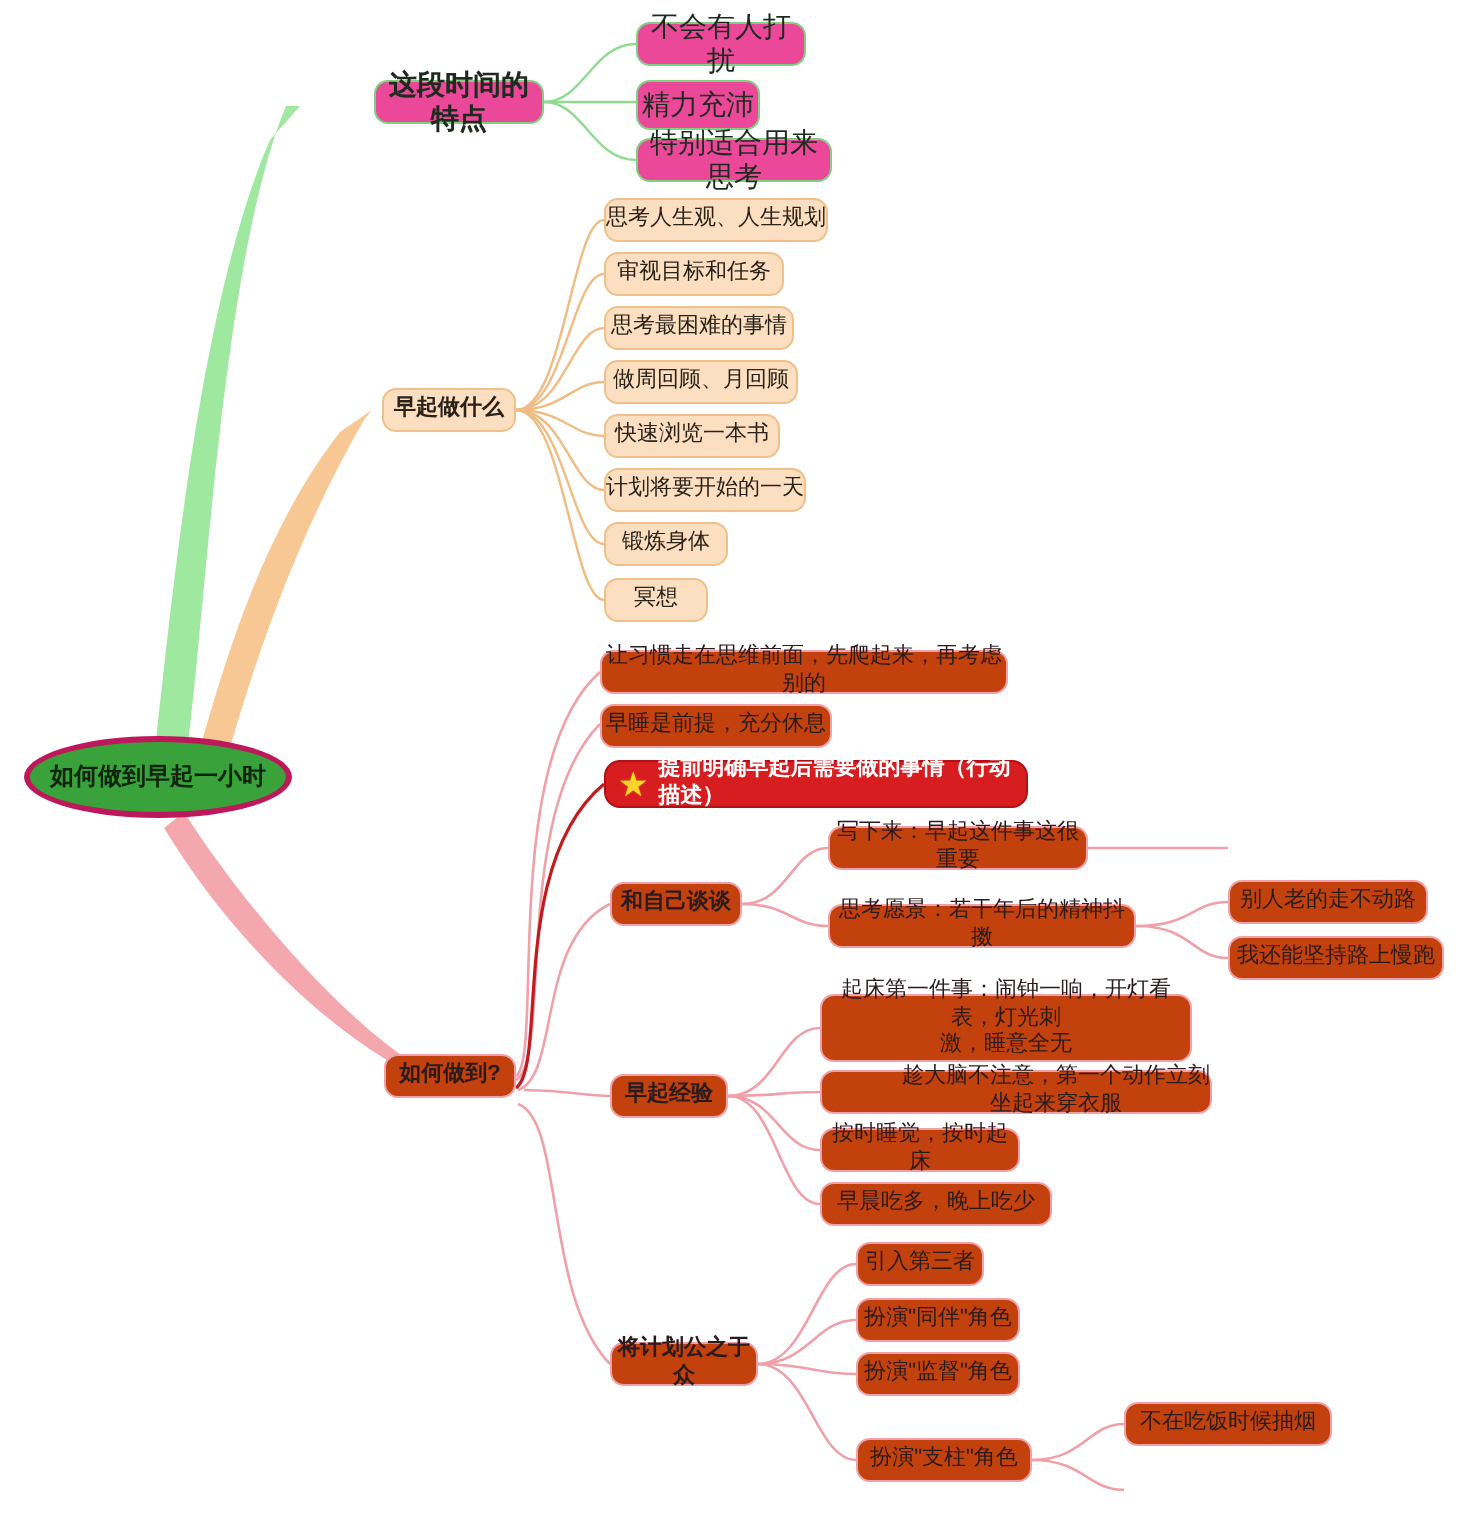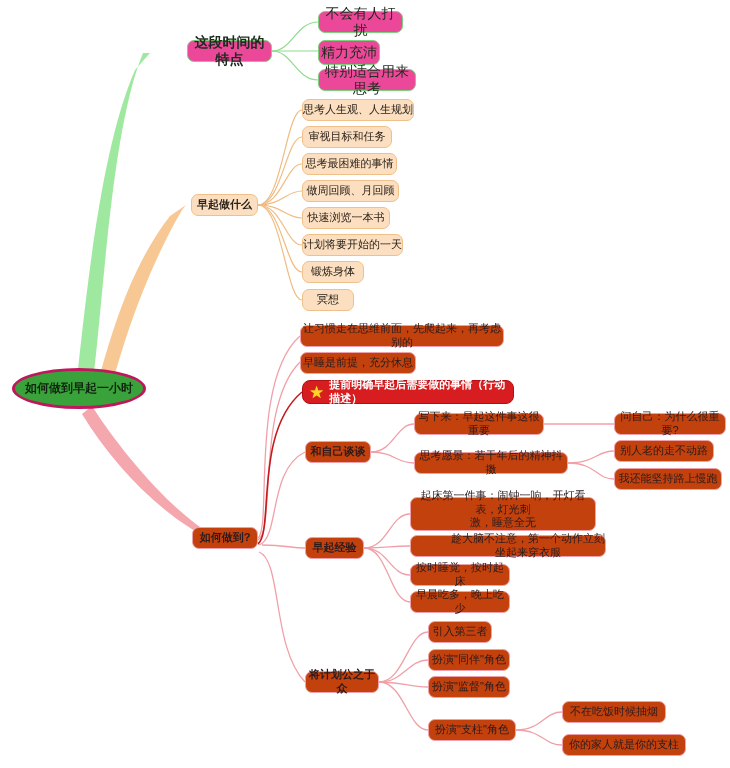--- a/index.html
+++ b/index.html
@@ -170,23 +170,20 @@
     <span class="star-glyph">★</span>
     <span class="lbl">提前明确早起后需要做的事情（行动描述）</span>
   </div>
 
   <div class="node n-pink lvl1" style="left:305px;top:441px;width:66px;height:22px;">
     <span>和自己谈谈</span>
   </div>
   <div class="node n-pink" style="left:414px;top:413px;width:130px;height:22px;">
     <span>写下来：早起这件事这很重要</span>
   </div>
-  <div class="node n-pink" style="left:614px;top:413px;width:112px;height:22px;">
-    <span>问自己：为什么很重要?</span>
-  </div>
   <div class="node n-pink" style="left:414px;top:452px;width:154px;height:22px;">
     <span>思考愿景：若干年后的精神抖擞</span>
   </div>
   <div class="node n-pink" style="left:614px;top:440px;width:100px;height:22px;">
     <span>别人老的走不动路</span>
   </div>
   <div class="node n-pink" style="left:614px;top:468px;width:108px;height:22px;">
     <span>我还能坚持路上慢跑</span>
   </div>
 
@@ -196,21 +193,21 @@
   <div class="node n-pink" style="left:410px;top:497px;width:186px;height:34px;align-items:flex-end;">
     <span>起床第一件事：闹钟一响，开灯看表，灯光刺
 激，睡意全无</span>
   </div>
   <div class="node n-pink" style="left:410px;top:535px;width:196px;height:22px;padding-left:40px;">
     <span>趁大脑不注意，第一个动作立刻坐起来穿衣服</span>
   </div>
   <div class="node n-pink" style="left:410px;top:564px;width:100px;height:22px;">
     <span>按时睡觉，按时起床</span>
   </div>
-  <div class="node n-pink" style="left:410px;top:591px;width:100px;height:22px;">
+  <div class="node n-pink" style="left:410px;top:591px;width:116px;height:22px;">
     <span>早晨吃多，晚上吃少</span>
   </div>
 
   <div class="node n-pink lvl1" style="left:305px;top:671px;width:74px;height:22px;">
     <span>将计划公之于众</span>
   </div>
   <div class="node n-pink" style="left:428px;top:621px;width:64px;height:22px;">
     <span>引入第三者</span>
   </div>
   <div class="node n-pink" style="left:428px;top:649px;width:82px;height:22px;">
@@ -218,17 +215,14 @@
   </div>
   <div class="node n-pink" style="left:428px;top:676px;width:82px;height:22px;">
     <span>扮演"监督"角色</span>
   </div>
   <div class="node n-pink" style="left:428px;top:719px;width:88px;height:22px;">
     <span>扮演"支柱"角色</span>
   </div>
   <div class="node n-pink" style="left:562px;top:701px;width:104px;height:22px;">
     <span>不在吃饭时候抽烟</span>
   </div>
-  <div class="node n-pink" style="left:562px;top:734px;width:124px;height:22px;">
-    <span>你的家人就是你的支柱</span>
-  </div>
 
 </div>
 
 </body></html>

